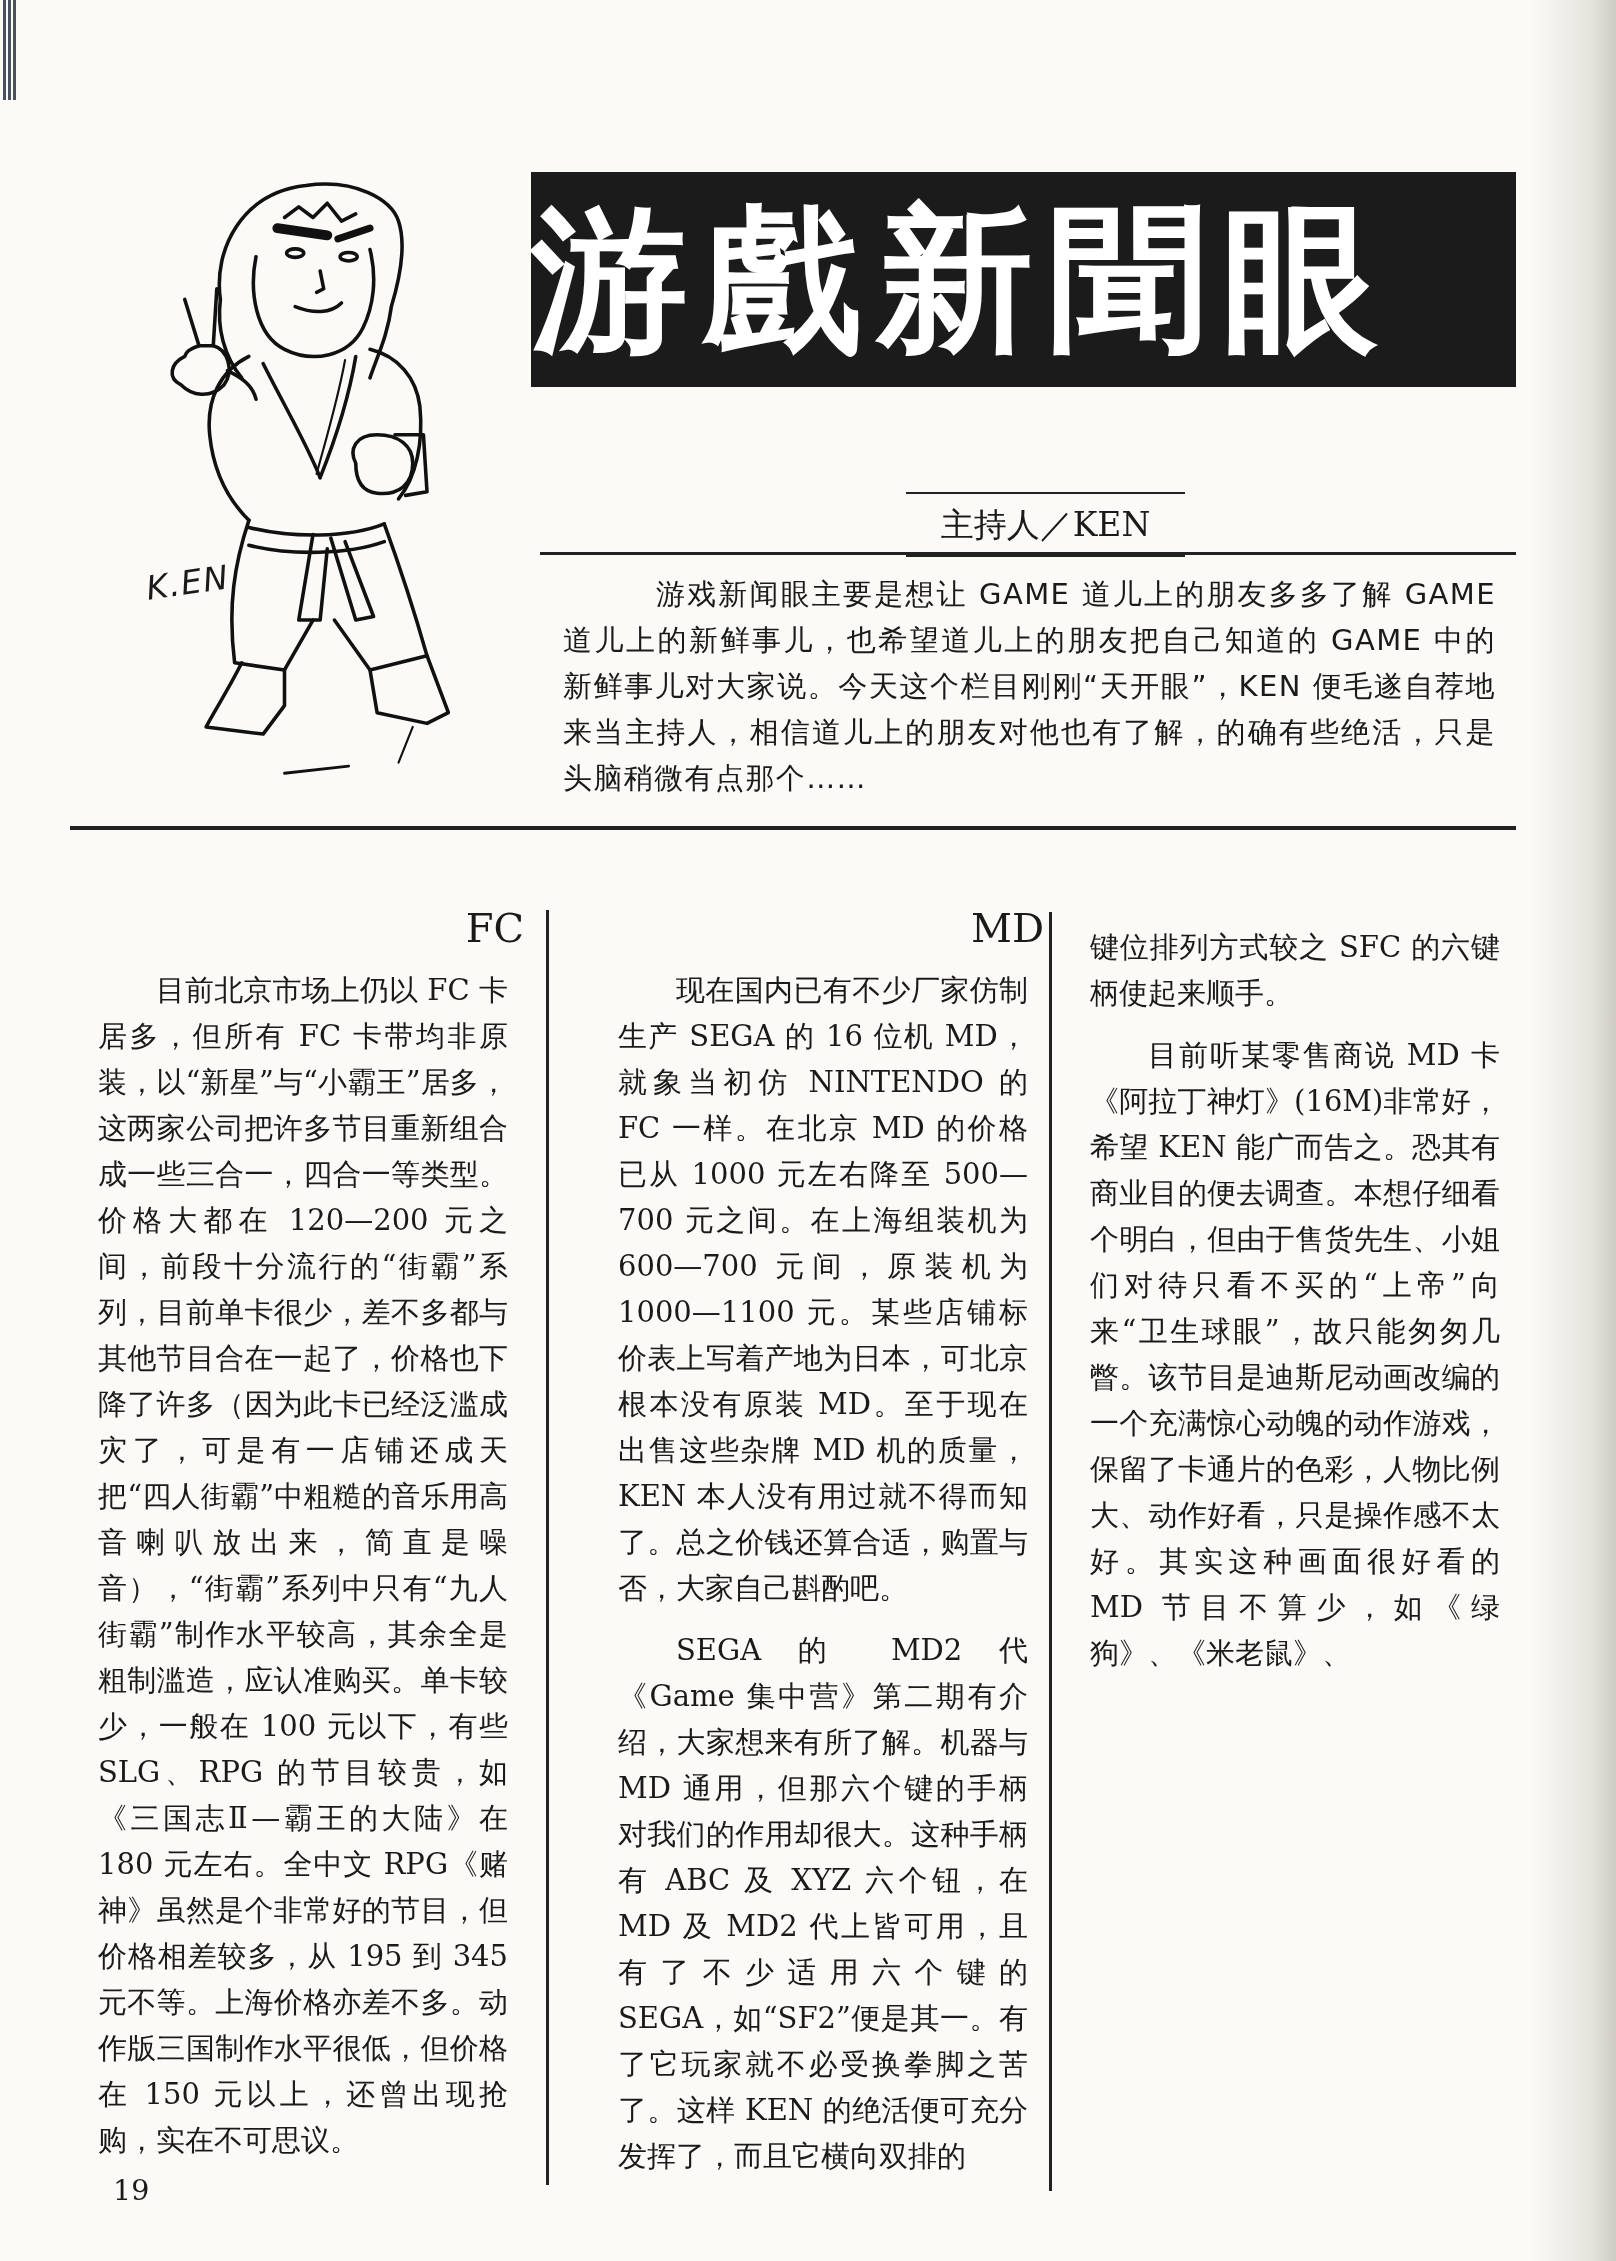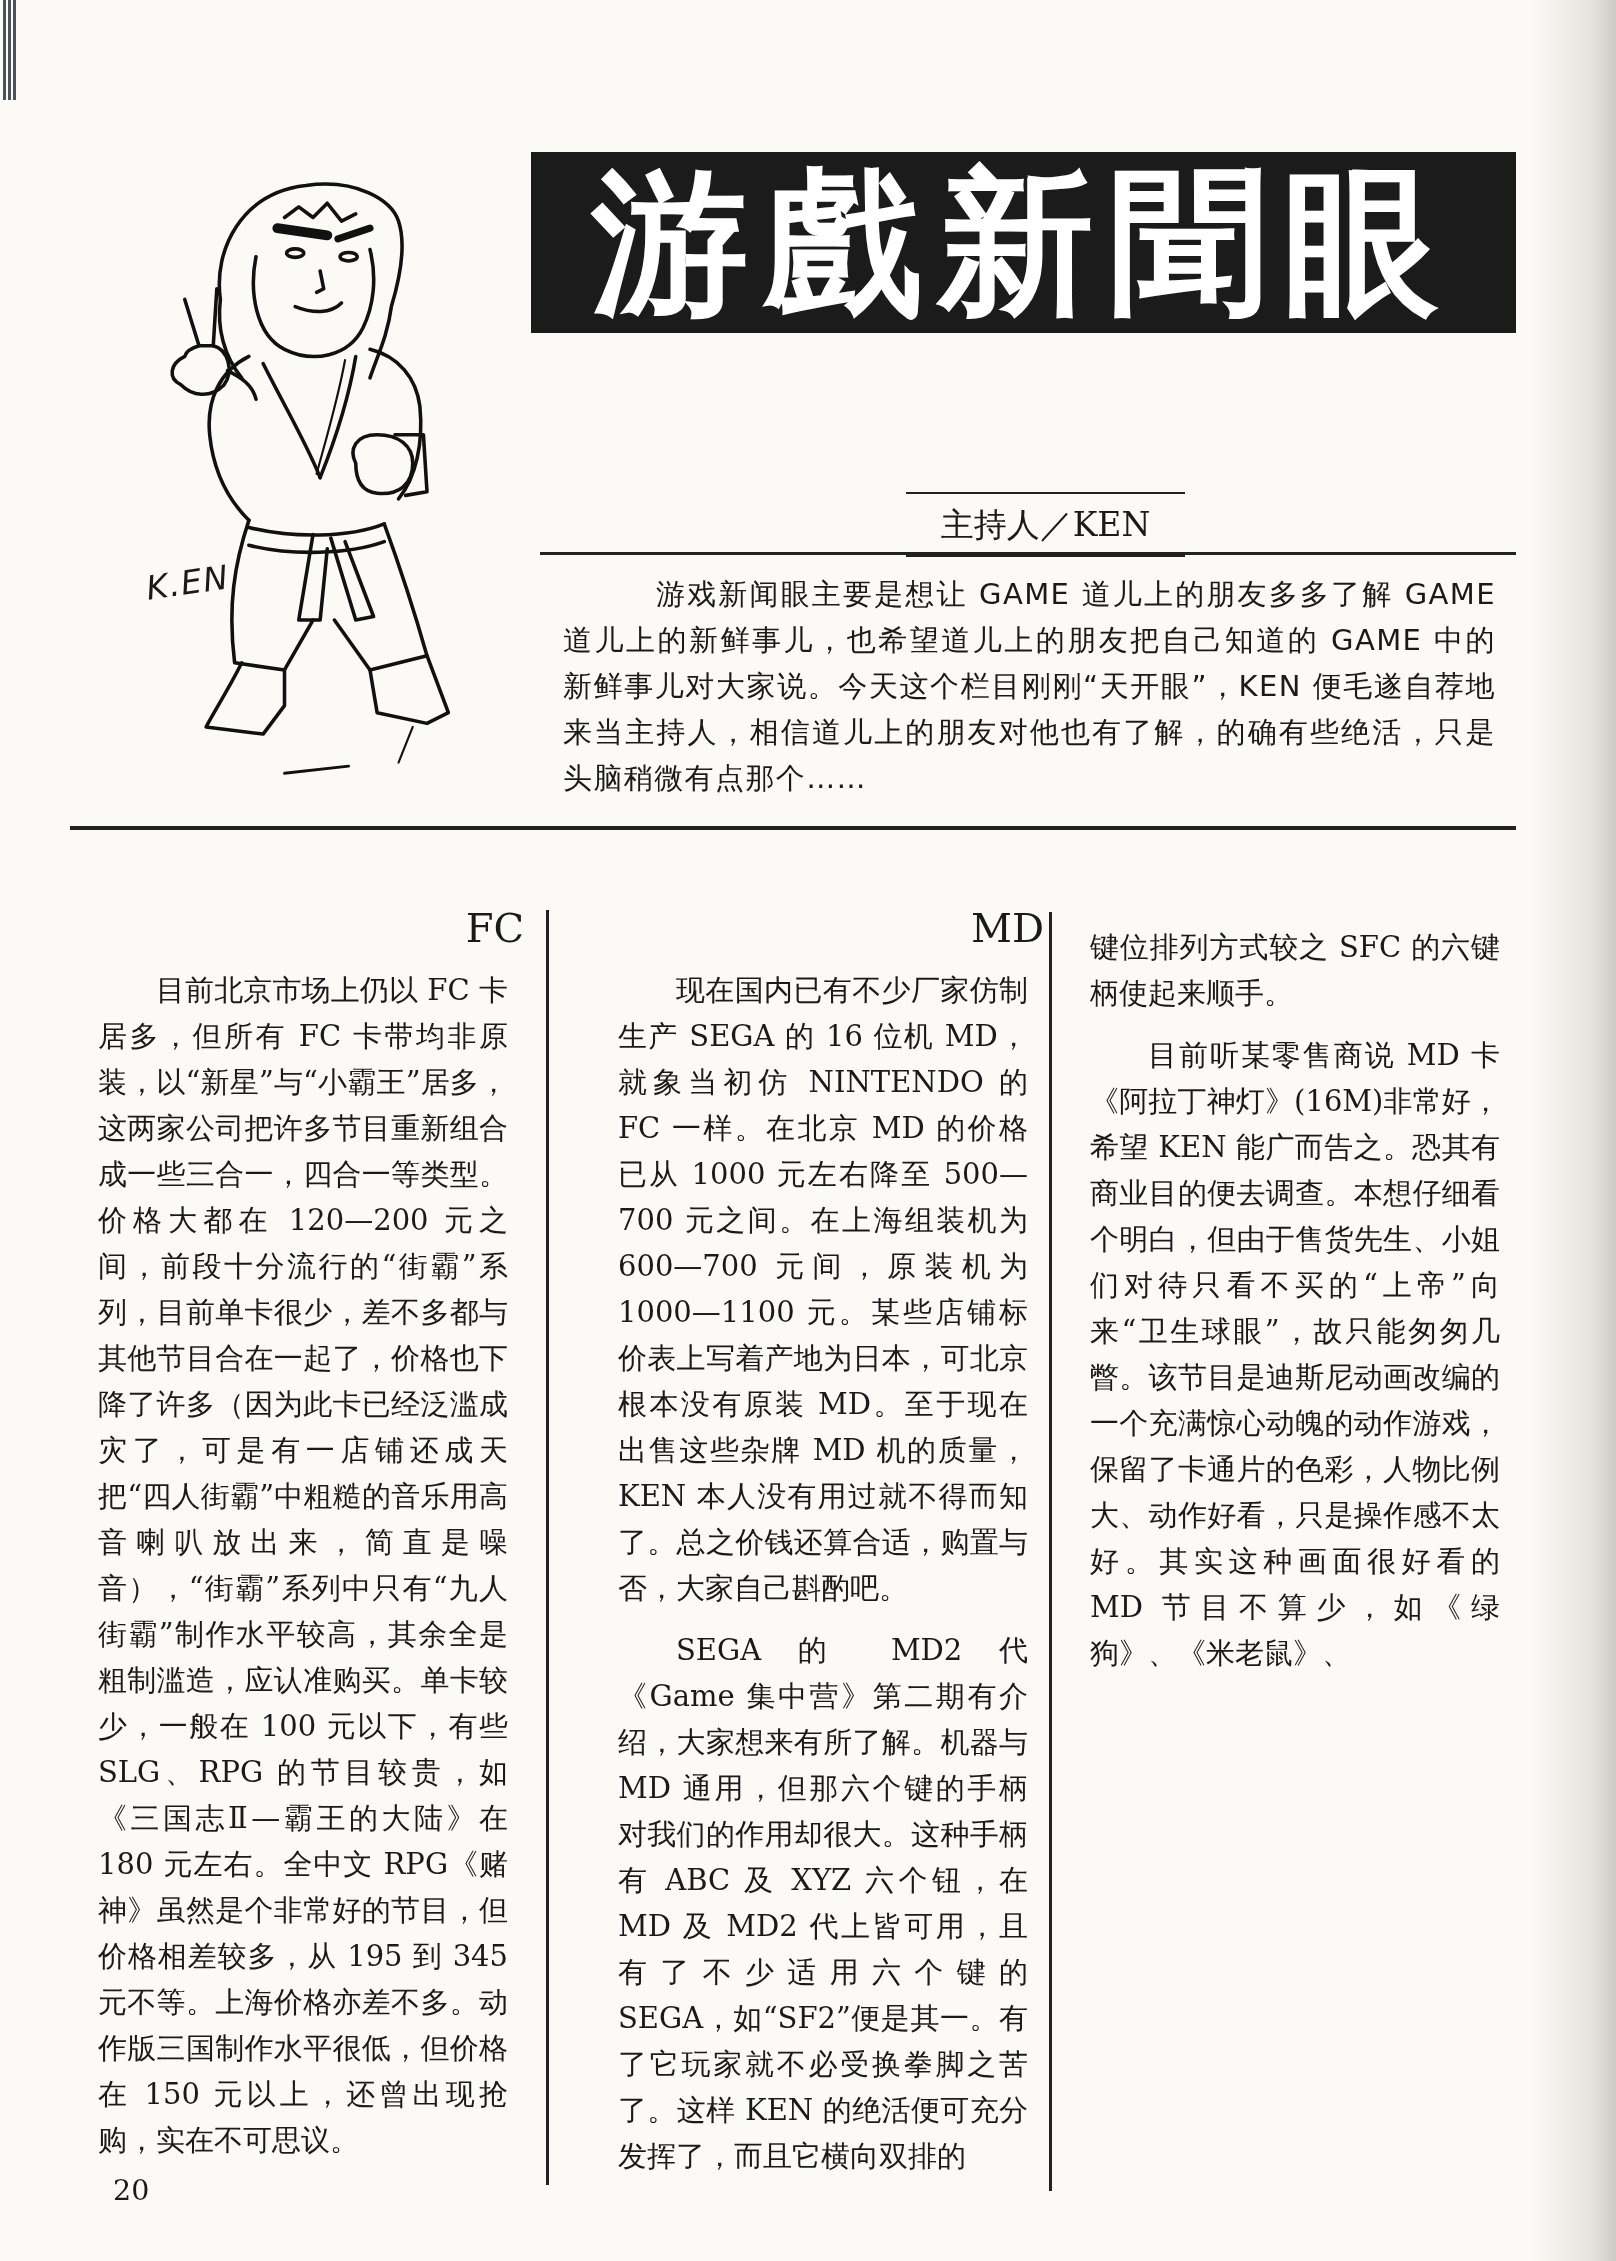--- a/index.html
+++ b/index.html
@@ -14,22 +14,22 @@
   .right-shade { position: absolute; right: 0; top: 0; width: 85px; height: 100%;
     background: linear-gradient(90deg, rgba(230,228,220,0) 0%, rgba(220,218,210,.7) 70%, rgba(200,198,190,.9) 100%); }
 
   
   .illustration { position: absolute; left: 142px; top: 164px; width: 399px; height: 620px; }
   .illustration svg { width: 100%; height: 100%; }
   .sig { position: absolute; left: 146px; top: 563px; font-family: "DejaVu Sans", sans-serif;
     font-size: 33px; font-style: italic; transform: rotate(-8deg); letter-spacing: 1.4px; }
 
   
-  .title-banner { position: absolute; left: 531px; top: 152px; width: 985px; height: 181px;
-    background: #1c1b1b; display: flex; align-items: center; justify-content: center; }
+  .title-banner { position: absolute; left: 531px; top: 172px; width: 985px; height: 215px;
+    background: #1c1b1b; display: flex; align-items: center; justify-content: flex-start; }
   .title-text { color: #ffffff; font-family: "DejaVu Sans", sans-serif; font-weight: bold;
     font-size: 157px; letter-spacing: 15.7px; line-height: 1; }
 
   
   .host { position: absolute; left: 906px; top: 492px; width: 279px; text-align: center;
     border-top: 2.8px solid #222; border-bottom: 2.8px solid #222; padding: 8.5px 0 7.1px;
     font-family: "DejaVu Sans", sans-serif; font-size: 33px; }
   .host .en { font-family: "DejaVu Serif", serif; margin-top: 6px; }
   .hr { position: absolute; height: 3.6px; background: #222; }
   .hr.intro { left: 540px; top: 503px; width: 976px; height: 2.8px; }
@@ -134,14 +134,14 @@
   <h2>MD</h2>
   <p>现在国内已有不少厂家仿制生产 SEGA 的 16 位机 MD，就象当初仿 NINTENDO 的 FC 一样。在北京 MD 的价格已从 1000 元左右降至 500—700 元之间。在上海组装机为 600—700 元间，原装机为 1000—1100 元。某些店铺标价表上写着产地为日本，可北京根本没有原装 MD。至于现在出售这些杂牌 MD 机的质量，KEN 本人没有用过就不得而知了。总之价钱还算合适，购置与否，大家自己斟酌吧。</p>
   <p>SEGA 的 MD2 代《Game 集中营》第二期有介绍，大家想来有所了解。机器与 MD 通用，但那六个键的手柄对我们的作用却很大。这种手柄有 ABC 及 XYZ 六个钮，在 MD 及 MD2 代上皆可用，且有了不少适用六个键的 SEGA，如“SF2”便是其一。有了它玩家就不必受换拳脚之苦了。这样 KEN 的绝活便可充分发挥了，而且它横向双排的</p>
 </div>
 
 <div class="col col3">
   <p class="cont">键位排列方式较之 SFC 的六键柄使起来顺手。</p>
   <p>目前听某零售商说 MD 卡《阿拉丁神灯》(16M)非常好，希望 KEN 能广而告之。恐其有商业目的便去调查。本想仔细看个明白，但由于售货先生、小姐们对待只看不买的“上帝”向来“卫生球眼”，故只能匆匆几瞥。该节目是迪斯尼动画改编的一个充满惊心动魄的动作游戏，保留了卡通片的色彩，人物比例大、动作好看，只是操作感不太好。其实这种画面很好看的 MD 节目不算少，如《绿狗》、《米老鼠》、</p>
 </div>
 
-<div class="page-num">20</div>
+<div class="page-num">19</div>
 
 
 </body></html>

